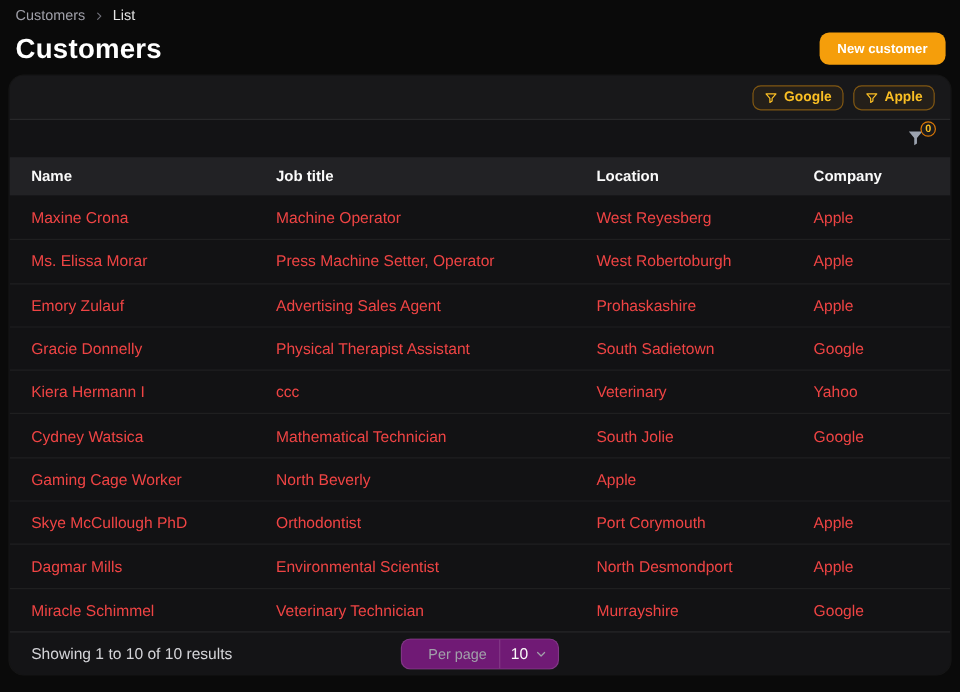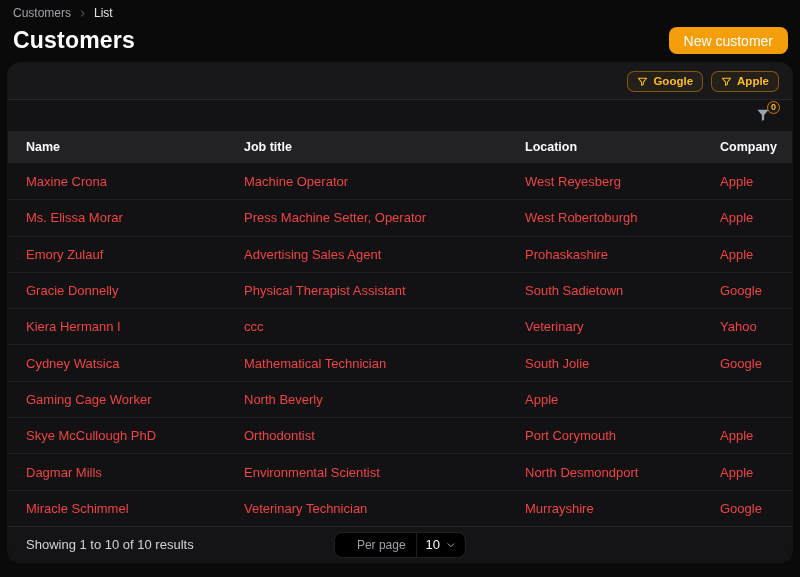--- a/index.html
+++ b/index.html
@@ -22,21 +22,21 @@
   .crumb { cursor: pointer; }
   .crumb.current { color: #e5e5e5; }
   .header-row {
     display: flex; align-items: center; justify-content: space-between;
     padding: 5px 12px 0 13px; height: 36px;
   }
   .page-title { font-size: 23px; font-weight: 700; color: #ffffff; letter-spacing: .2px; }
   .btn-primary {
     background: #f59e0b; color: #ffffff; border: none; cursor: pointer;
     font-family: "Liberation Sans", sans-serif;
-    font-size: 14px; font-weight: 400;
+    font-size: 11px; font-weight: 700;
     height: 27px; padding: 0 15px; border-radius: 8px;
     display: inline-flex; align-items: center;
   }
 
   
   .card {
     position: absolute; left: 8px; right: 8px; top: 63px; height: 499px;
     background: #151517; border-radius: 12px;
     box-shadow: 0 0 0 1px rgba(255,255,255,0.05);
     overflow: hidden;
@@ -70,21 +70,20 @@
     background: #1a1a1c; border: 1px solid #d97706;
     color: #fbbf24; font-size: 9px; font-weight: 700;
     display: flex; align-items: center; justify-content: center;
     line-height: 1;
   }
 
   
   .thead, .trow {
     display: grid;
     grid-template-columns: 204px 267px 181px 1fr;
-    gap: 14px;
   }
   .thead {
     height: 32px; flex: 0 0 32px;
     background: #222225;
     align-items: center;
   }
   .th {
     padding-left: 18px;
     font-size: 12.5px; font-weight: 700; color: #fafafa;
   }
@@ -105,21 +104,21 @@
     border-top: 1px solid rgba(255,255,255,0.08);
     background: #141416;
     display: flex; align-items: center;
     padding-left: 18px; position: relative;
     font-size: 13px; color: #d4d4d8;
   }
   .perpage {
     position: absolute; left: 50%; top: 50%; transform: translate(-50%, -50%);
     display: flex; align-items: stretch;
     border: 1px solid rgba(255,255,255,0.13); border-radius: 8px;
-    background: #000000; height: 26px; overflow: hidden; cursor: pointer; padding-left: 12px;
+    background: #701a75; height: 26px; overflow: hidden; cursor: pointer; padding-left: 12px;
   }
   .pp-label {
     display: flex; align-items: center; padding: 0 10px;
     color: #a1a1aa; font-size: 12px;
   }
   .pp-right {
     display: flex; align-items: center; gap: 6px; padding: 0 9px;
     border-left: 1px solid rgba(255,255,255,0.13);
     color: #fafafa; font-size: 13px; font-weight: 400;
   }

